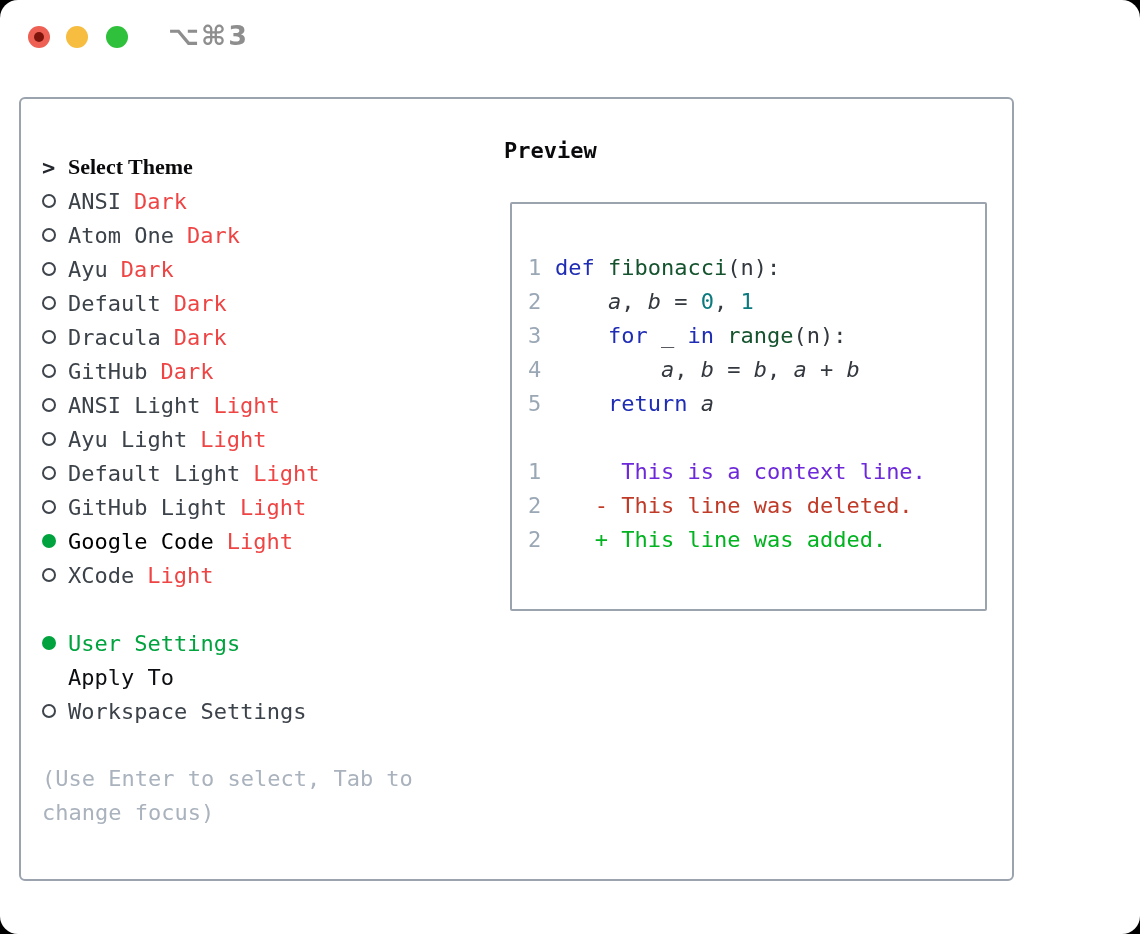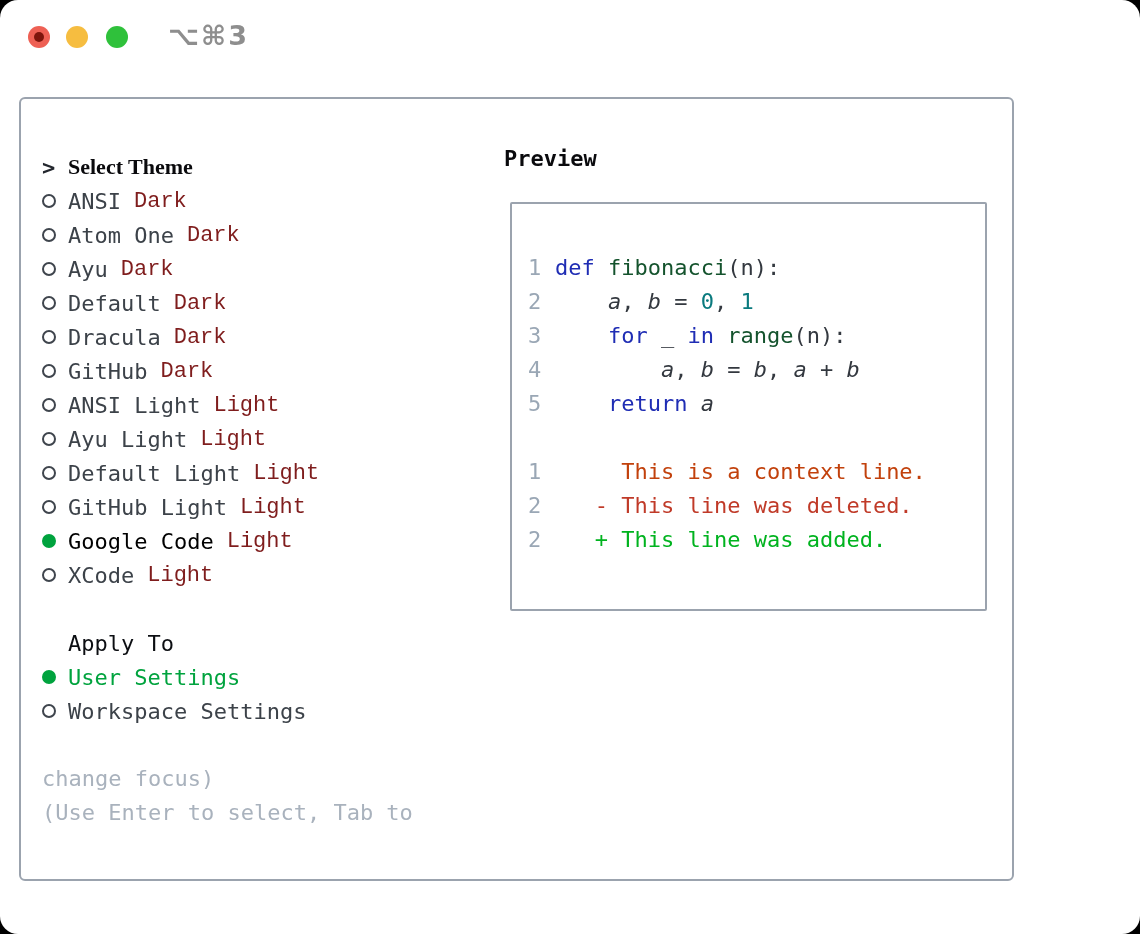--- a/index.html
+++ b/index.html
@@ -18,41 +18,41 @@
   
   .panel{position:absolute;left:19px;top:97px;width:995px;height:784px;background:#fff;
          border:2px solid #9ba3ae;border-radius:6px;box-sizing:border-box;}
   
   .left-col{position:absolute;left:21px;top:51px;width:450px;}
   .row{height:34px;display:flex;align-items:center;font-size:22px;color:#3c4249;}
   .marker{width:26px;flex:none;display:flex;align-items:center;}
   .caret{font-weight:bold;color:#23272e;}
   .ring{width:14px;height:14px;border:2px solid #3f454d;border-radius:50%;box-sizing:border-box;}
   .hdr-label{font-weight:bold;color:#0a0a0d;font-family:Liberation Serif, serif;}
-  .tag{color:#7f1d1d;margin-left:13px;font-family:Liberation Mono, monospace;}
+  .tag{color:#ef4444;margin-left:13px;}
   .theme-row.selected .t-name{color:#000000;}
   .theme-row.selected .ring,.apply-row.selected .ring{background:#00a33e;border-color:#00a33e;}
   .apply-row.selected .t-name{color:#00a33e;}
   .apply-hdr{color:#0c0e12;}
   .spacer{height:34px;}
   .hint{font-size:22px;line-height:34px;color:#a9b2bd;}
   
-  .preview-title{position:absolute;left:483px;top:42px;height:34px;display:flex;align-items:center;
+  .preview-title{position:absolute;left:483px;top:34px;height:34px;display:flex;align-items:center;
                  font-size:22px;font-weight:bold;color:#0a0a0d;}
   .preview-box{position:absolute;left:489px;top:103px;width:477px;height:409px;background:#fff;
                border:2px solid #9ba3ae;box-sizing:border-box;padding:46px 0 0 16px;border-radius:2px;}
   .cl{display:flex;align-items:center;height:34px;font-size:22px;}
   .ln{width:14px;flex:none;color:#9aa7b5;}
   .gap{width:13px;flex:none;}
   .code{white-space:pre;color:#33383f;}
   .kw{color:#1f2db4;}
   .fn{color:#14532d;}
   .num{color:#0a7a7e;}
   .id{font-style:italic;}
-  .ctx{color:#c2410c;}
+  .ctx{color:#6d28d9;}
   .del{color:#c03a28;}
   .add{color:#00b31f;text-align:center;}
 </style>
 </head>
 <body>
 
 <div class="window">
 
   <div class="titlebar">
     <span class="tl tl-close"></span>
@@ -146,39 +146,39 @@
           <span class="tag">Light</span>
         </div>
         <div class="row theme-row">
           <span class="marker">
             <span class="ring"></span>
           </span>
           <span class="t-name">XCode</span>
           <span class="tag">Light</span>
         </div>
       <div class="spacer"></div>
+      <div class="row apply-row selected">
+          <span class="marker">
+            <span class="ring"></span>
+          </span>
+          <span class="t-name">User Settings</span>
+        </div>
       <div class="row">
           <span class="marker"></span>
           <span class="apply-hdr">Apply To</span>
         </div>
-      <div class="row apply-row selected">
-          <span class="marker">
-            <span class="ring"></span>
-          </span>
-          <span class="t-name">User Settings</span>
-        </div>
         <div class="row apply-row">
           <span class="marker">
             <span class="ring"></span>
           </span>
           <span class="t-name">Workspace Settings</span>
         </div>
       <div class="spacer"></div>
+      <div class="hint">(Use Enter to select, Tab to</div>
       <div class="hint">change focus)</div>
-      <div class="hint">(Use Enter to select, Tab to</div>
     </div>
 
     <div class="preview-title">Preview</div>
 
     <div class="preview-box">
       <div class="cl">
           <span class="ln">1</span>
           <span class="gap"></span>
           <span class="code"><span class="kw">def</span><span> </span><span class="fn">fibonacci</span><span>(n):</span></span>
         </div>

